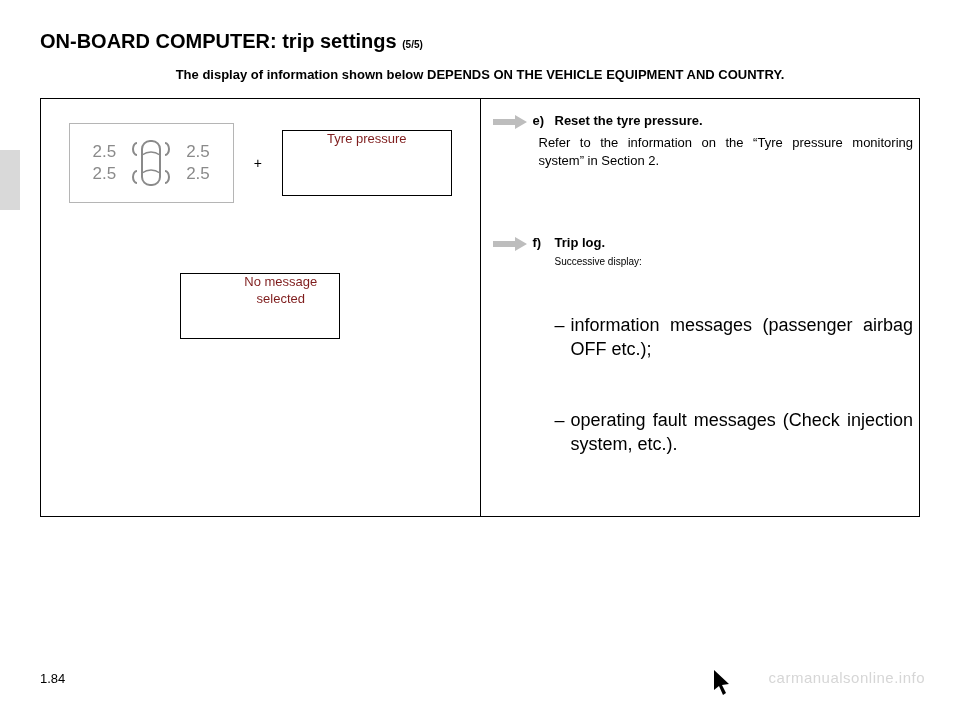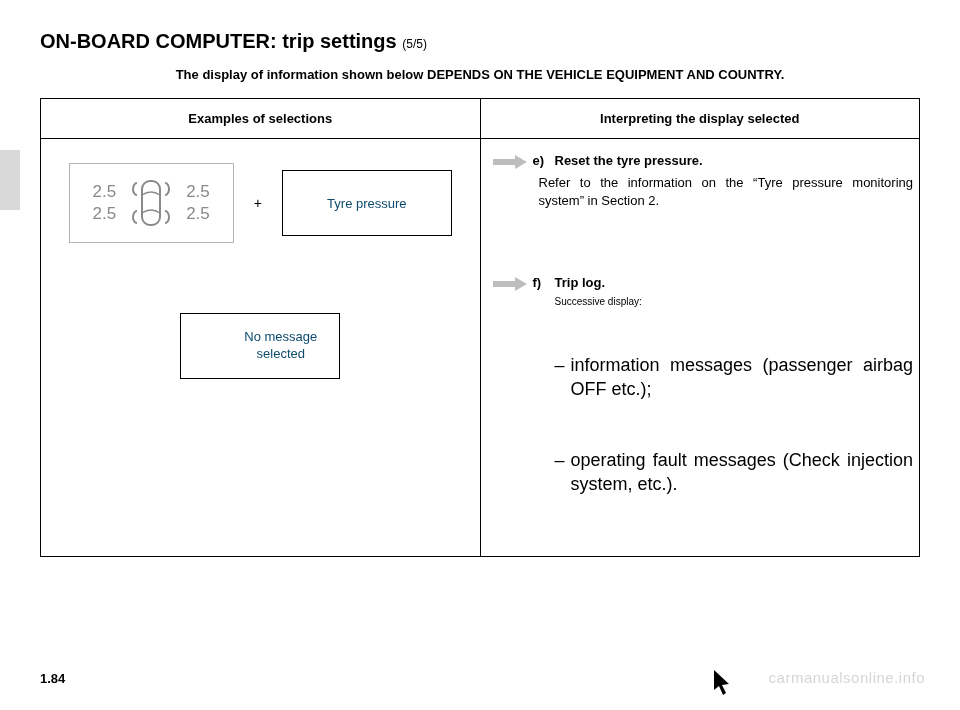--- a/index.html
+++ b/index.html
@@ -19,22 +19,22 @@
       width: 20px;
       height: 60px;
       background: #d9d9d9;
     }
     .title-line {
       font-size: 20px;
       font-weight: bold;
       margin-bottom: 14px;
     }
     .title-line .title-sub {
-      font-size: 12px;
-      font-weight: normal;
+      font-size: 10px;
+      font-weight: bold;
     }
     .note {
       font-size: 13px;
       font-weight: bold;
       margin-bottom: 16px;
       text-align: center;
     }
     table.main {
       width: 100%;
       border-collapse: collapse;
@@ -54,24 +54,24 @@
       padding: 14px 0 14px 0;
     }
     .body-row { height: 390px; }
     .left-cell { padding: 20px 14px; }
     .row-e { display: flex; align-items: center; justify-content: center; gap: 20px; margin-top: 10px; margin-bottom: 70px; }
     .plus { font-size: 14px; }
     .display-box {
       border: 1px solid #000;
       background: #fff;
       display: flex;
-      align-items: center;
+      align-items: flex-start;
       justify-content: center;
       font-size: 13px;
-      color: #0c4a6e;
+      color: #7f1d1d;
     }
     .tyre-box { width: 170px; height: 66px; }
     .msg-box { width: 160px; height: 66px; margin: 0 auto; text-align: center; line-height: 1.3; padding-left: 41px; }
     .tyre-display {
       width: 165px;
       height: 80px;
       border: 1px solid #b5b5b5;
       display: flex;
       align-items: center;
       justify-content: center;
@@ -90,21 +90,21 @@
     .arrow-col { flex: 0 0 46px; display: flex; justify-content: flex-end; padding-top: 2px; }
     .arrow-svg { width: 34px; height: 14px; }
     .entry-body { flex: 1; font-size: 13px; padding-right: 6px; }
     .entry-head { display: flex; gap: 6px; font-weight: bold; margin-bottom: 6px; }
     .entry-key { flex: 0 0 16px; }
     .entry-para { text-align: justify; margin-left: 6px; margin-bottom: 6px; line-height: 1.35; }
     .entry-sub { margin-left: 22px; font-size: 10px; margin-bottom: 6px; }
     ul.dash { list-style: none; margin-left: 22px; }
     ul.dash li { position: relative; padding-left: 16px; text-align: justify; margin-bottom: 6px; font-size: 18px; line-height: 1.35; margin-top: 46px; }
     ul.dash li::before { content: "–"; position: absolute; left: 0; }
-    .page-num { position: absolute; left: 40px; bottom: 24px; font-size: 13px; font-weight: bold; }
+    .page-num { position: absolute; left: 40px; bottom: 24px; font-size: 13px; font-weight: normal; }
     .watermark {
       position: absolute;
       right: 35px;
       bottom: 24px;
       font-size: 15px;
       color: #d6d6d6;
       letter-spacing: 0.5px;
       text-align: center;
     }
     .cursor {
@@ -122,24 +122,20 @@
 
 <div class="title-line">
   <span>ON-BOARD COMPUTER: trip settings</span>
   <span class="title-sub">(5/5)</span>
 </div>
 
 <div class="note">The display of information shown below DEPENDS ON THE VEHICLE EQUIPMENT AND COUNTRY.</div>
 
 <table class="main">
   <tbody>
-      <tr>
-    <th>Examples of selections</th>
-    <th>Interpreting the display selected</th>
-  </tr>
   <tr class="body-row">
     <td class="left-cell">
       <div class="row-e">
         <div class="tyre-display">
           <div class="tp-col">
             <div>2.5</div>
             <div>2.5</div>
           </div>
           <svg class="car-svg" viewBox="0 0 54 60">
             <rect x="18" y="8" width="18" height="44" rx="8" ry="8" fill="none" stroke="#8a8a8a" stroke-width="2"></rect>

